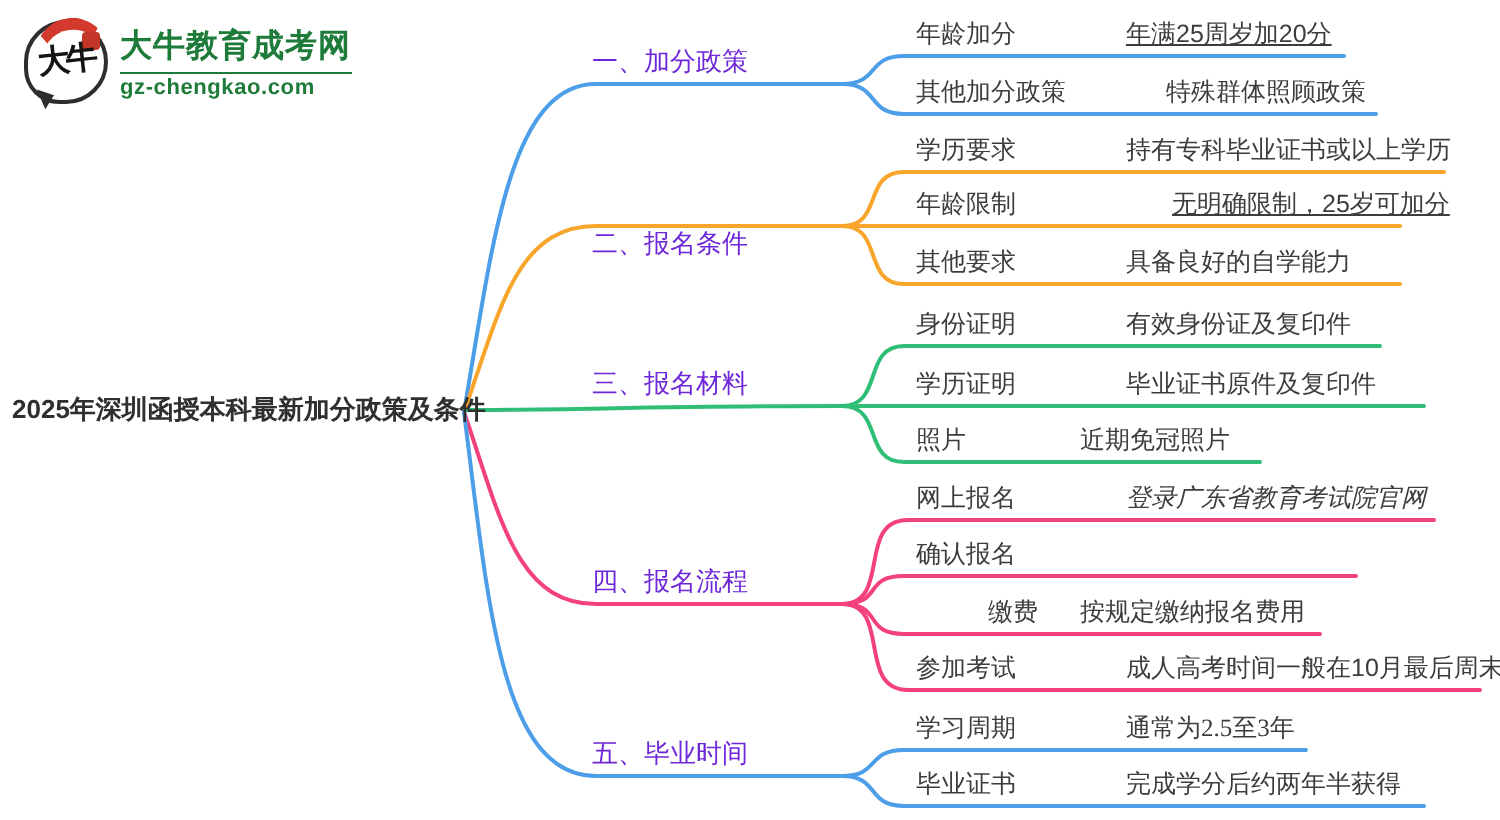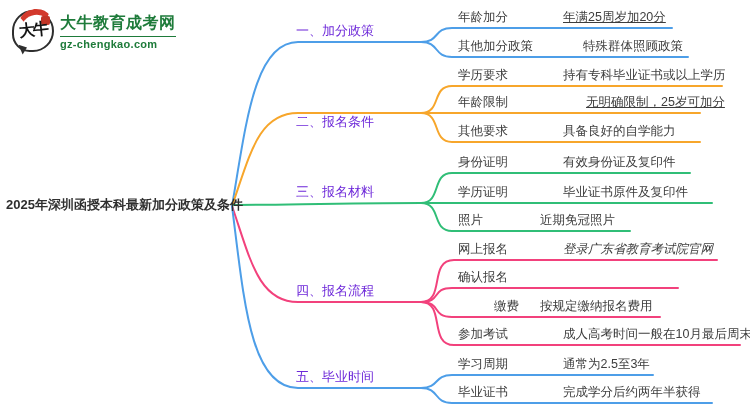--- a/index.html
+++ b/index.html
@@ -106,17 +106,17 @@
 
   <div class="txt" style="left:458px;top:241px;">网上报名</div>
   <div class="txt" style="left:563px;top:241px;font-style:italic;">登录广东省教育考试院官网</div>
   <div class="txt" style="left:458px;top:269px;">确认报名</div>
   <div class="txt" style="left:458px;top:298px;margin-left:36px;">缴费</div>
   <div class="txt" style="left:540px;top:298px;">按规定缴纳报名费用</div>
   <div class="txt" style="left:458px;top:326px;">参加考试</div>
   <div class="txt" style="left:563px;top:326px;">成人高考时间一般在10月最后周末</div>
 
   <div class="txt" style="left:458px;top:356px;">学习周期</div>
-  <div class="txt" style="left:563px;top:356px;">通常为2.5至3年</div>
+  <div class="txt" style="left:563px;top:356px;font-family:Liberation Serif, serif;">通常为2.5至3年</div>
   <div class="txt" style="left:458px;top:384px;">毕业证书</div>
   <div class="txt" style="left:563px;top:384px;">完成学分后约两年半获得</div>
 
 </div>
 
 </body></html>

